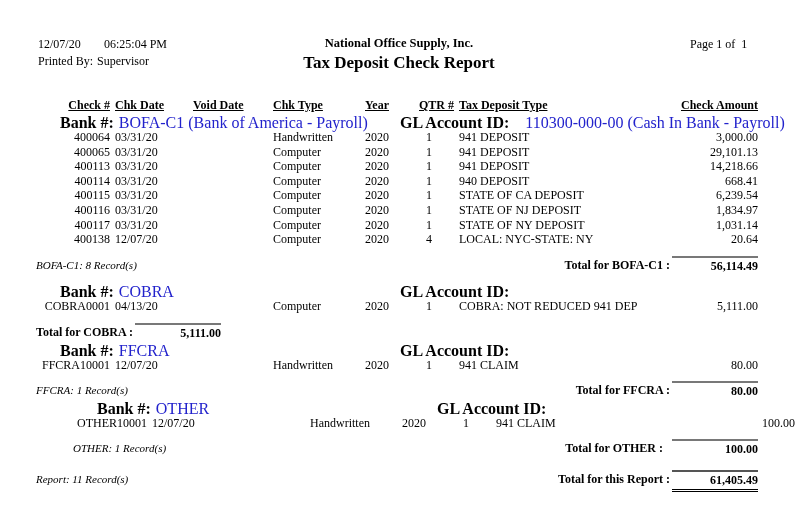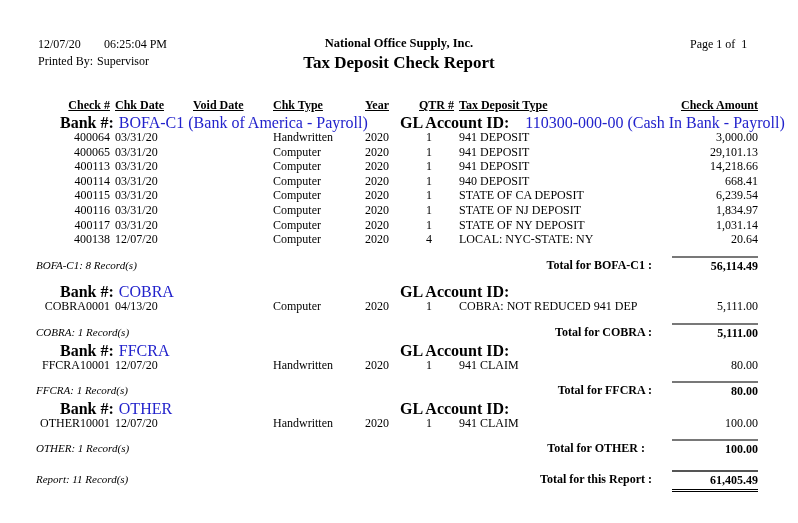--- a/index.html
+++ b/index.html
@@ -31,28 +31,28 @@
   .bankrow{position:relative;height:15px;line-height:15px;font-size:16px;padding-left:60px;}
   .bold{font-weight:bold;}
   .blue{color:#2222cc;}
   .bank-value{margin-left:5px;}
   .gl-part{position:absolute;left:400px;top:0;}
   .gl-value{margin-left:16px;}
 
   
   .totalrow{display:flex;align-items:flex-start;padding-left:36px;padding-right:40px;font-size:12px;}
   .record-count{font-style:italic;font-size:11px;flex:1;padding-top:3px;}
-  .total-label{font-weight:bold;margin-right:20px;padding-top:2px;}
+  .total-label{font-weight:bold;margin-right:2px;padding-top:2px;}
   .total-amount{font-weight:bold;text-align:right;min-width:86px;border-top:2px solid #787878;padding-top:1px;}
   .g1 .totalrow{margin-top:9px;}
   .g2{margin-top:10px;}
   .g2 .totalrow{margin-top:10px;}
   .g3{margin-top:2px;}
   .g3 .totalrow{margin-top:8px;}
-  .g4{margin-top:2px;}
+  .g4{margin-top:2px;padding-left:37px;}
   .g4 .totalrow{margin-top:8px;gap:7px;}
   .report-summary{margin-top:13px;}
   .report-summary .total-amount{border-top:2px solid #555;border-bottom:3px double #000;padding-bottom:1px;}
 </style>
 </head>
 <body>
 
 <div class="page">
 
   <div class="hdr">
@@ -180,21 +180,20 @@
         <span class="c1">COBRA0001</span>
           <span class="c2">04/13/20</span>
           <span class="c3"></span>
           <span class="c4">Computer</span>
           <span class="c5">2020</span>
           <span class="c6">1</span>
           <span class="c7">COBRA: NOT REDUCED 941 DEP</span>
           <span class="c8">5,111.00</span>
       </div>
       <div class="totalrow">
-        <span class="record-count">COBRA: 1 Record(s)</span>
         <span class="total-label">Total for COBRA :</span>
         <span class="total-amount">5,111.00</span>
       </div>
     </div>
 
     <div class="group g3">
       <div class="bankrow">
         <span class="bold">Bank #:</span><span class="blue bank-value">FFCRA</span>
         <span class="gl-part"><span class="bold">GL Account ID:</span><span class="blue gl-value"></span></span>
       </div>

